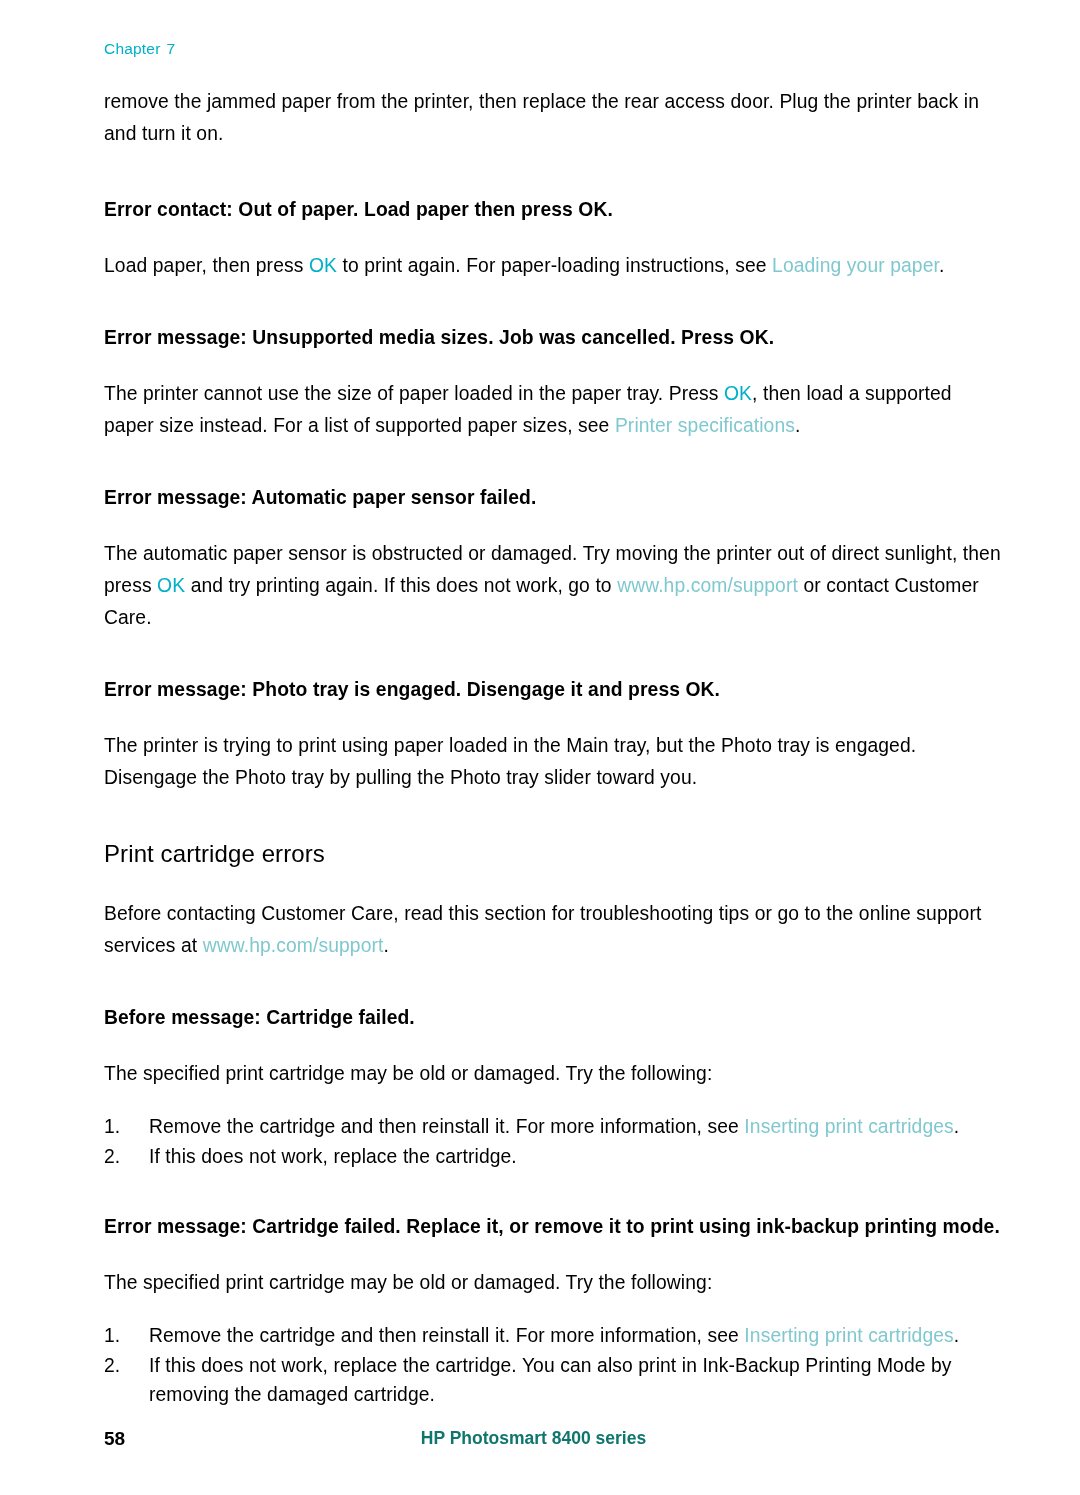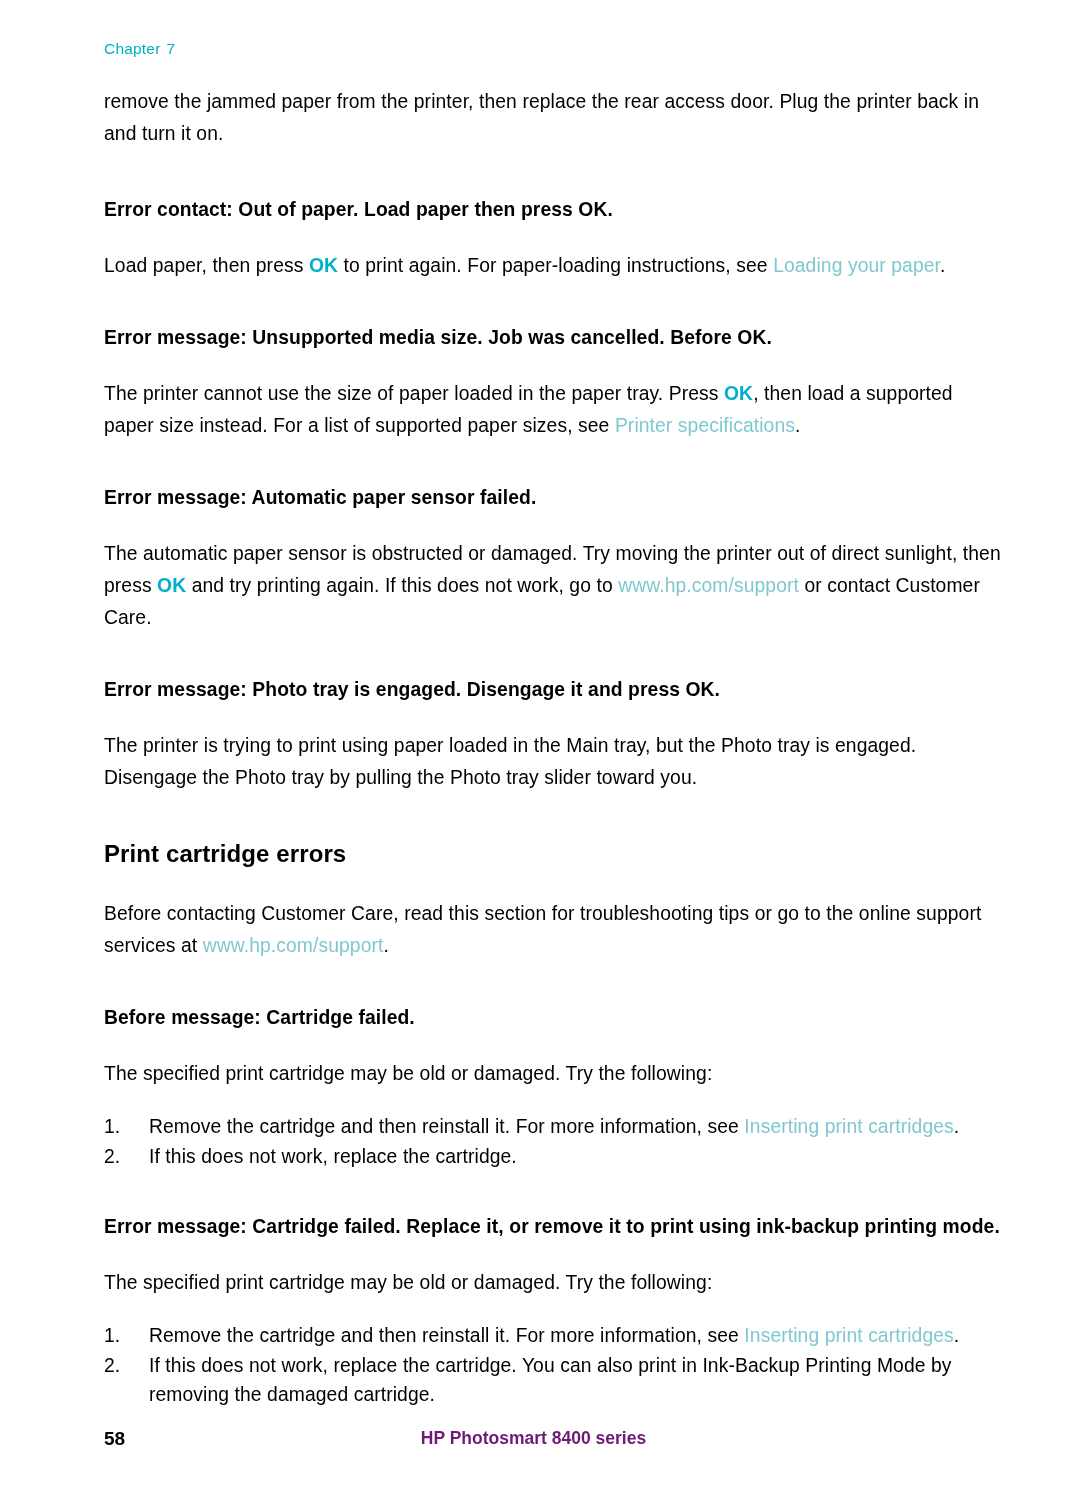--- a/index.html
+++ b/index.html
@@ -51,31 +51,31 @@
   p.bold-head {
     font-size: 19.3px;
     line-height: 28px;
     font-weight: bold;
     margin: 0;
     color: #000000;
     letter-spacing: 0.1px;
   }
   h2.section-title {
     font-size: 24px;
-    font-weight: bold;
+    font-weight: normal;
     margin: 0;
     color: #000000;
     letter-spacing: 0.1px;
   }
   .link {
     color: #7fc8cf;
   }
   .ok {
     color: #00b0c8;
-    font-weight: bold;
+    font-weight: normal;
   }
   .gap-22 { height: 22px; }
   .gap-26 { height: 26px; }
   .gap-30 { height: 30px; }
   .gap-42 { height: 42px; }
   .gap-46 { height: 46px; }
   ol.numlist {
     margin: 0;
     padding: 0;
     list-style: none;
@@ -104,21 +104,21 @@
     color: #000000;
   }
   .footer-title {
     position: absolute;
     left: 0;
     right: 0;
     top: 1428px;
     text-align: center;
     font-size: 17.5px;
     font-weight: bold;
-    color: #701a75;
+    color: #0f766e;
     padding-right: 13px;
   }
 </style>
 </head>
 <body>
 
 <div class="page">
 
   <div class="chapter-label">
     <span>Chapter</span><span class="num">7</span>
@@ -128,21 +128,21 @@
 
     <p class="body body-indent">remove the jammed paper from the printer, then replace the rear access door. Plug the printer back in and turn it on.</p>
 
     <div class="gap-46"></div>
     <p class="bold-head body-indent">Error contact: Out of paper. Load paper then press OK.</p>
 
     <div class="gap-26"></div>
     <p class="body body-indent"><span>Load paper, then press </span><span class="ok">OK</span><span> to print again. For paper-loading instructions, see </span><span class="link">Loading your paper</span><span>.</span></p>
 
     <div class="gap-42"></div>
-    <p class="bold-head body-indent">Error message: Unsupported media size. Job was cancelled. Before OK.</p>
+    <p class="bold-head body-indent">Error message: Unsupported media sizes. Job was cancelled. Press OK.</p>
 
     <div class="gap-26"></div>
     <p class="body body-indent"><span>The printer cannot use the size of paper loaded in the paper tray. Press </span><span class="ok">OK</span><span>, then load a supported paper size instead. For a list of supported paper sizes, see </span><span class="link">Printer specifications</span><span>.</span></p>
 
     <div class="gap-42"></div>
     <p class="bold-head body-indent">Error message: Automatic paper sensor failed.</p>
 
     <div class="gap-26"></div>
     <p class="body body-indent"><span>The automatic paper sensor is obstructed or damaged. Try moving the printer out of direct sunlight, then press </span><span class="ok">OK</span><span> and try printing again. If this does not work, go to </span><span class="link">www.hp.com/support</span><span> or contact Customer Care.</span></p>
 

